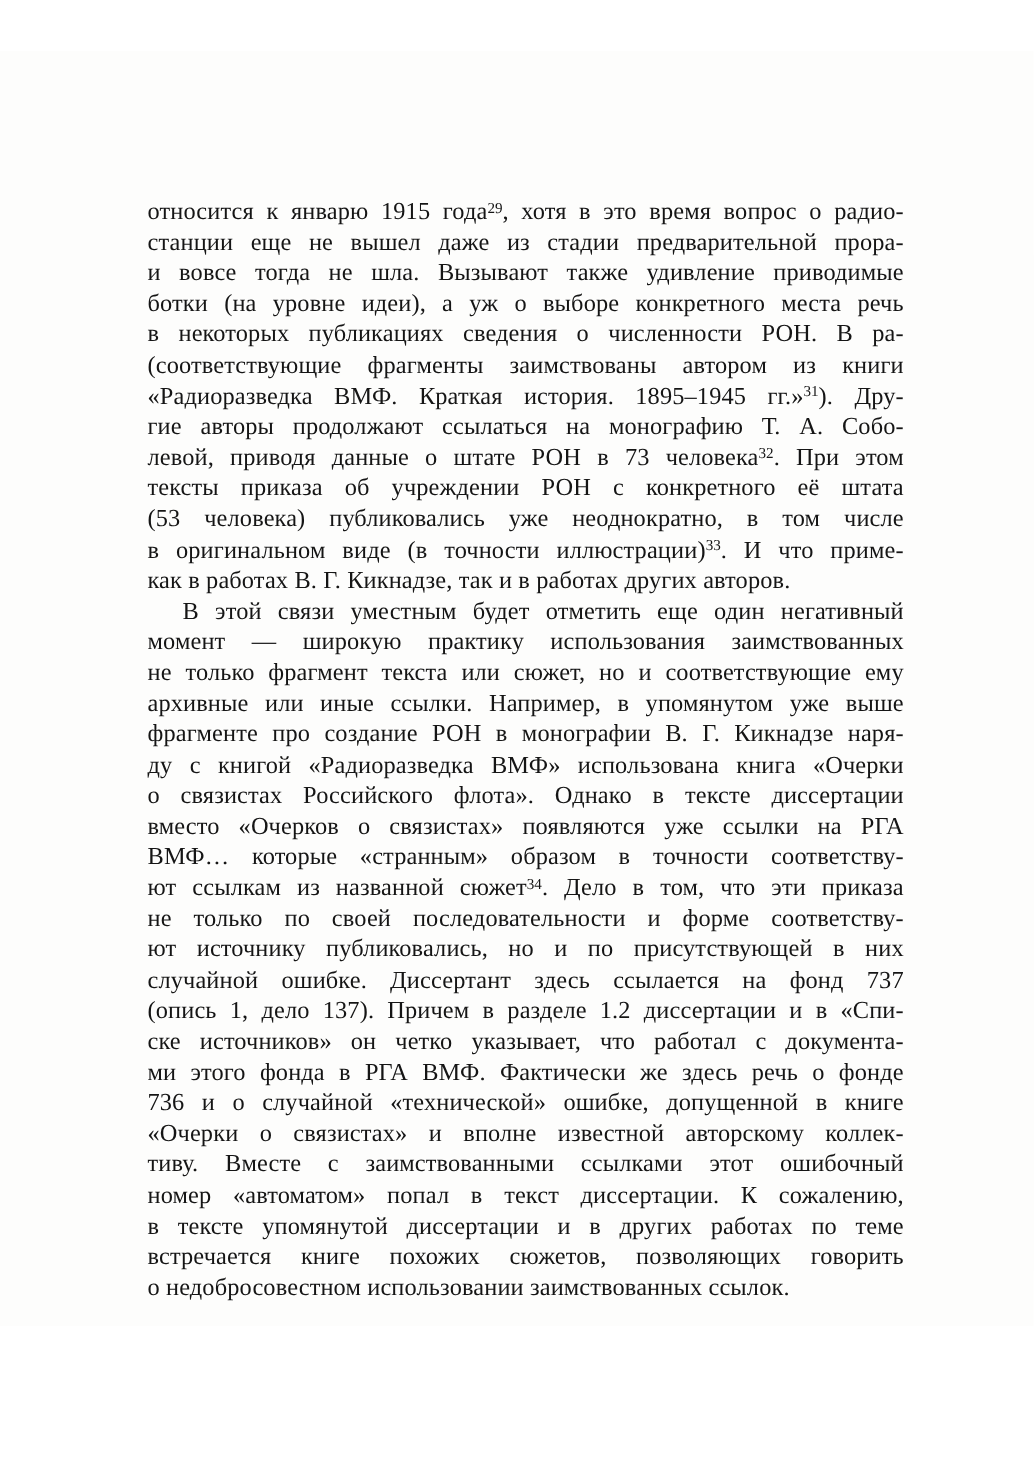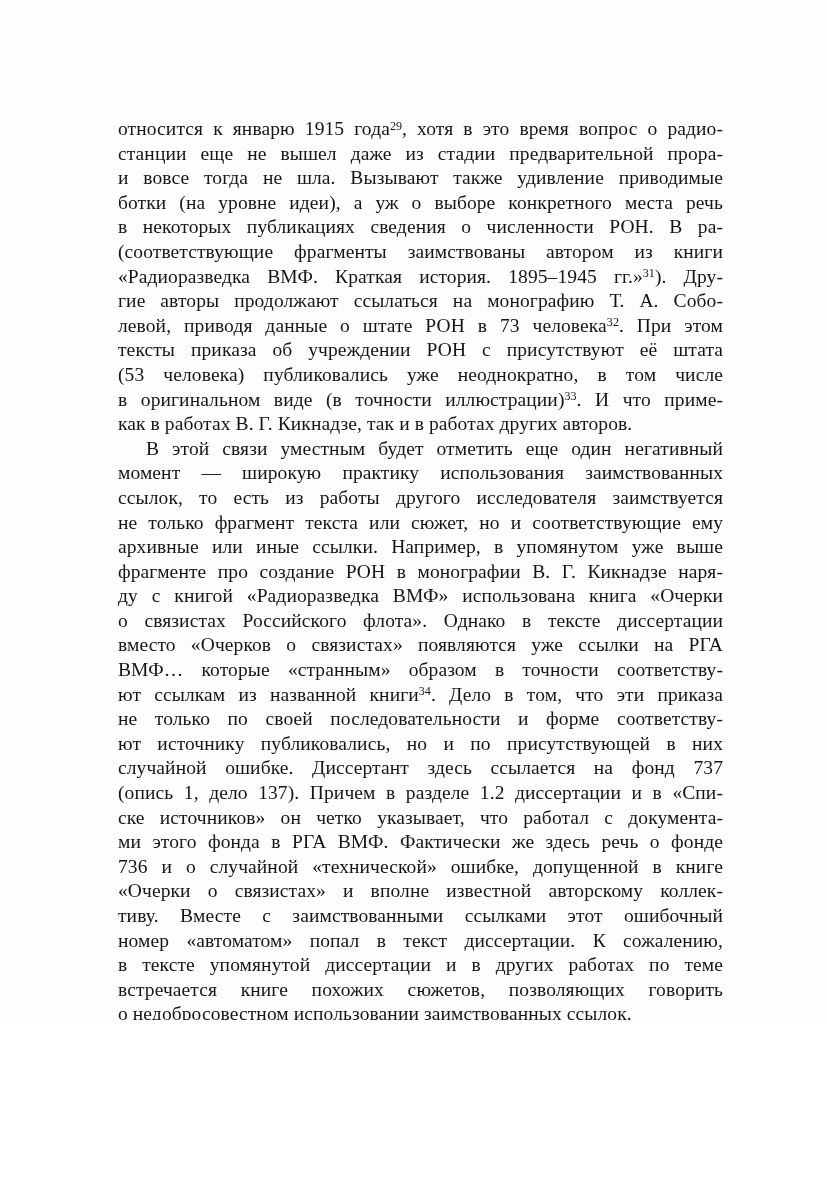--- a/index.html
+++ b/index.html
@@ -8,20 +8,21 @@
     background: #ffffff;
   }
   .page {
     position: relative;
     width: 827px;
     height: 1020px;
     background: #fdfdfc;
     font-family: "Liberation Serif", "DejaVu Serif", serif;
     color: #151515;
     overflow: hidden;
+    margin-top: 41px;
   }
   .text-block {
     position: absolute;
     left: 118px;
     top: 117px;
     width: 605px;
   }
   .paragraph {
     margin: 0;
     padding: 0;
@@ -66,37 +67,36 @@
       <div class="paragraph">
         <div class="line"><span>относится к январю 1915 года</span><sup>29</sup><span>, хотя в это время вопрос о радио-</span></div>
         <div class="line"><span>станции еще не вышел даже из стадии предварительной прора-</span></div>
         <div class="line"><span>и вовсе тогда не шла. Вызывают также удивление приводимые</span></div>
         <div class="line"><span>ботки (на уровне идеи), а уж о выборе конкретного места речь</span></div>
         <div class="line"><span>в некоторых публикациях сведения о численности РОН. В ра-</span></div>
         <div class="line"><span>(соответствующие фрагменты заимствованы автором из книги</span></div>
         <div class="line"><span>«Радиоразведка ВМФ. Краткая история. 1895–1945 гг.»</span><sup>31</sup><span>). Дру-</span></div>
         <div class="line"><span>гие авторы продолжают ссылаться на монографию Т. А. Собо-</span></div>
         <div class="line"><span>левой, приводя данные о штате РОН в 73 человека</span><sup>32</sup><span>. При этом</span></div>
-        <div class="line"><span>тексты приказа об учреждении РОН с присутствуют её штата</span></div>
+        <div class="line"><span>тексты приказа об учреждении РОН с конкретного её штата</span></div>
         <div class="line"><span>(53 человека) публиковались уже неоднократно, в том числе</span></div>
         <div class="line"><span>в оригинальном виде (в точности иллюстрации)</span><sup>33</sup><span>. И что приме-</span></div>
         <div class="line para-end"><span>как в работах В. Г. Кикнадзе, так и в работах других авторов.</span></div>
       </div>
       <div class="paragraph">
         <div class="line indent"><span>В этой связи уместным будет отметить еще один негативный</span></div>
         <div class="line"><span>момент — широкую практику использования заимствованных</span></div>
-        <div class="line"><span>ссылок, то есть из работы другого исследователя заимствуется</span></div>
         <div class="line"><span>не только фрагмент текста или сюжет, но и соответствующие ему</span></div>
         <div class="line"><span>архивные или иные ссылки. Например, в упомянутом уже выше</span></div>
         <div class="line"><span>фрагменте про создание РОН в монографии В. Г. Кикнадзе наря-</span></div>
         <div class="line"><span>ду с книгой «Радиоразведка ВМФ» использована книга «Очерки</span></div>
         <div class="line"><span>о связистах Российского флота». Однако в тексте диссертации</span></div>
         <div class="line"><span>вместо «Очерков о связистах» появляются уже ссылки на РГА</span></div>
         <div class="line"><span>ВМФ… которые «странным» образом в точности соответству-</span></div>
-        <div class="line"><span>ют ссылкам из названной книги</span><sup>34</sup><span>. Дело в том, что эти приказа</span></div>
+        <div class="line"><span>ют ссылкам из названной сюжет</span><sup>34</sup><span>. Дело в том, что эти приказа</span></div>
         <div class="line"><span>не только по своей последовательности и форме соответству-</span></div>
         <div class="line"><span>ют источнику публиковались, но и по присутствующей в них</span></div>
         <div class="line"><span>случайной ошибке. Диссертант здесь ссылается на фонд 737</span></div>
         <div class="line"><span>(опись 1, дело 137). Причем в разделе 1.2 диссертации и в «Спи-</span></div>
         <div class="line"><span>ске источников» он четко указывает, что работал с документа-</span></div>
         <div class="line"><span>ми этого фонда в РГА ВМФ. Фактически же здесь речь о фонде</span></div>
         <div class="line"><span>736 и о случайной «технической» ошибке, допущенной в книге</span></div>
         <div class="line"><span>«Очерки о связистах» и вполне известной авторскому коллек-</span></div>
         <div class="line"><span>тиву. Вместе с заимствованными ссылками этот ошибочный</span></div>
         <div class="line"><span>номер «автоматом» попал в текст диссертации. К сожалению,</span></div>

